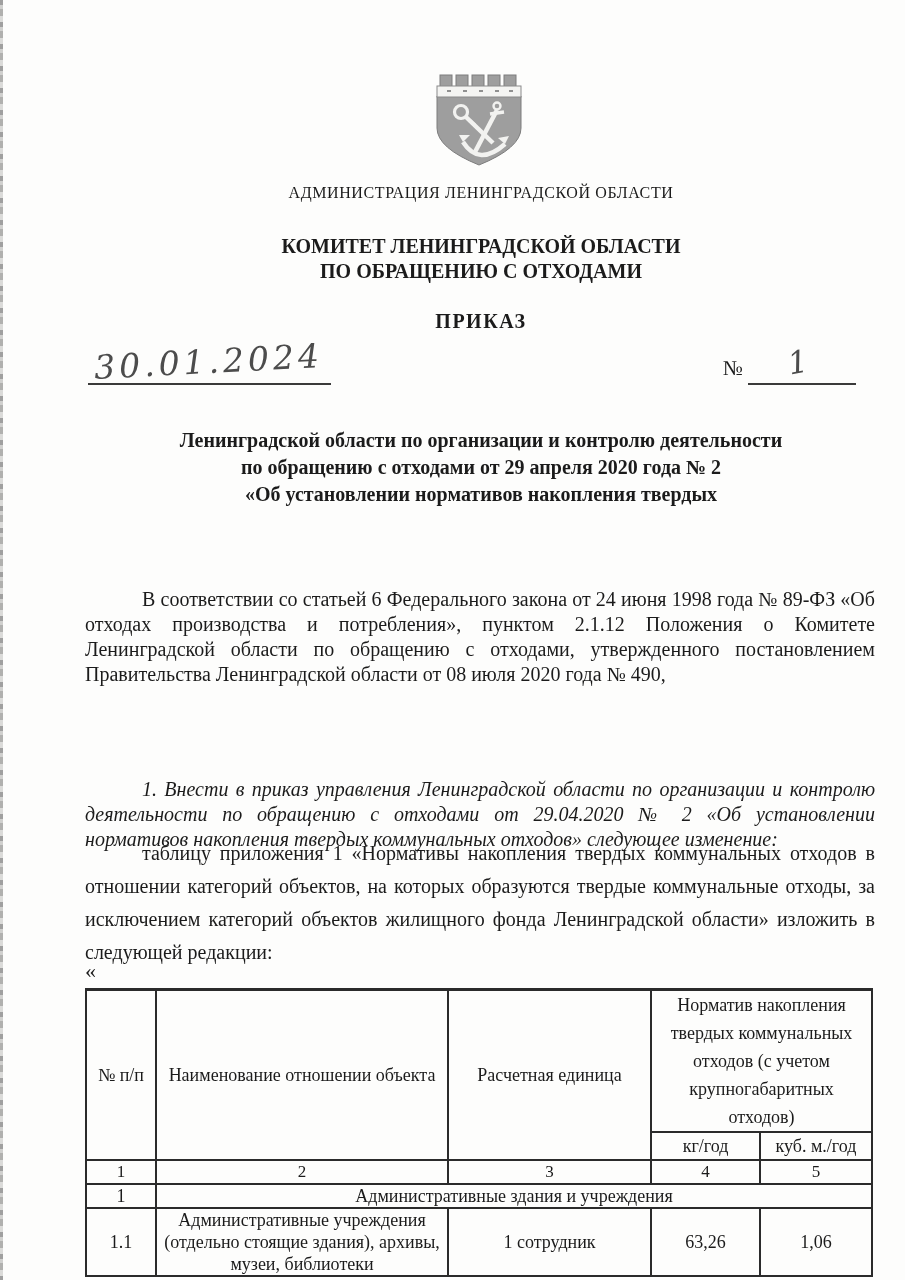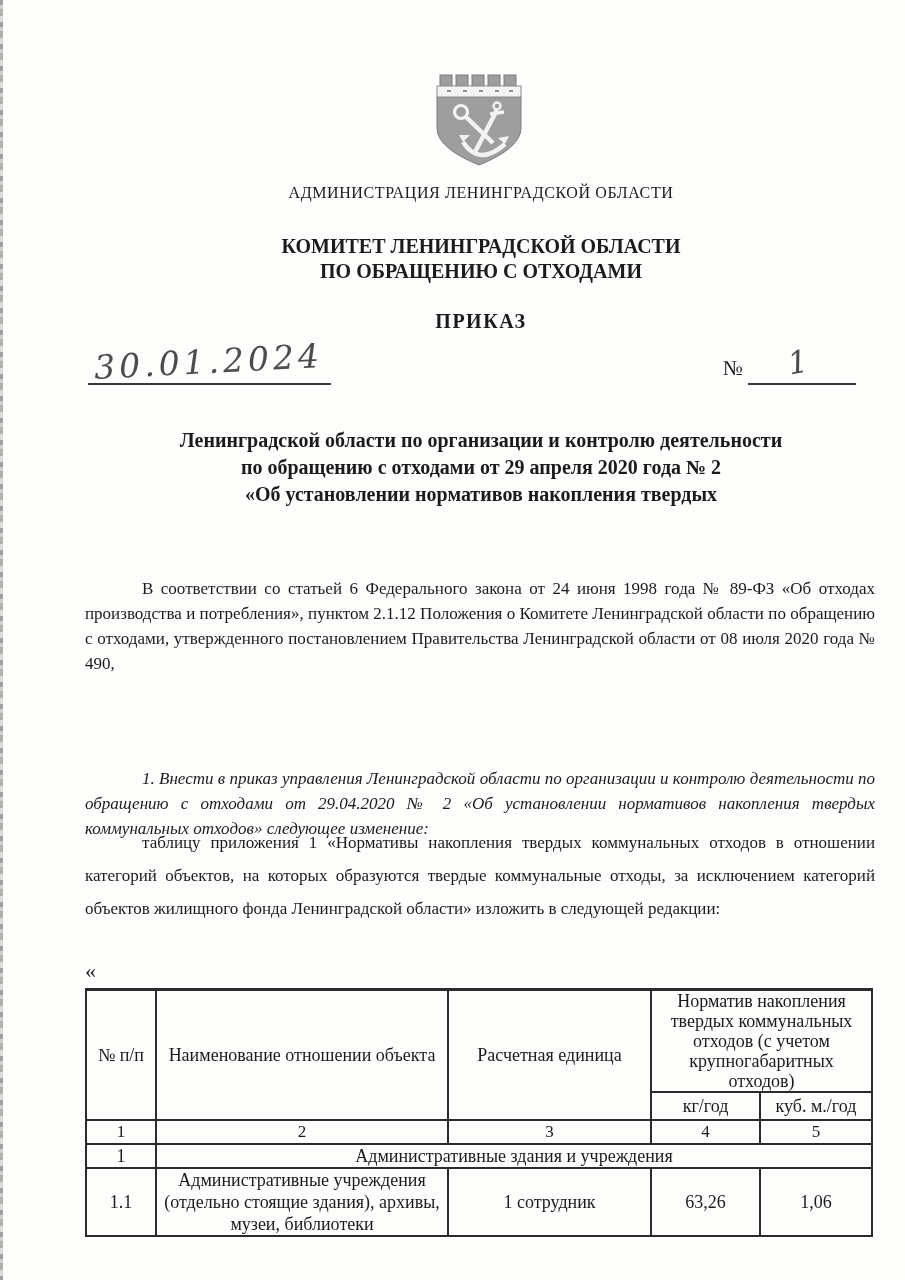--- a/index.html
+++ b/index.html
@@ -52,22 +52,22 @@
   }
   .hand-num{
     position:absolute;left:40px;bottom:3px;
     font-size:31px;transform:rotate(-10deg);
   }
   .title-block{
     top:427px;font-weight:bold;font-size:20px;line-height:27px;
   }
   .para{
     left:85px;width:790px;
-    font-size:17px;line-height:25px;
-    text-align:justify;text-indent:57px;
+    font-size:20px;line-height:25px;
+    text-align:justify;text-indent:57px;margin-top:11px;
   }
   .preamble{top:576px;}
   .resolve{
     left:142px;top:729px;font-weight:bold;font-size:20.5px;
   }
   .clause1{top:766px;font-style:italic;}
   .clause1-detail{top:826px;line-height:33px;}
   .open-quote{left:85px;top:958px;font-size:22px;}
 
   table.norm{
@@ -77,21 +77,21 @@
     font-size:18px;color:#1b1b1b;
   }
   table.norm td, table.norm th{
     border:2px solid #2b2b2b;
     font-weight:normal;
     padding:0 6px;
     overflow:hidden;
   }
   table.norm{border-top:3px solid #2b2b2b;}
   th.hdr{vertical-align:middle;text-align:center;}
-  .hdr-norm{line-height:20px;padding-top:4px;}
+  .hdr-norm{line-height:28px;padding-top:4px;}
   tr.hdr-row{height:100px;}
   tr.sub-row{height:28px;}
   tr.num-row{height:24px;font-size:17px;}
   tr.num-row td{text-align:center;}
   tr.row-cat{height:23px;}
   tr.row-item{height:68px;}
   td.c{text-align:center;vertical-align:middle;}
   td.l{text-align:center;vertical-align:middle;line-height:22px;}
 </style>
 </head>

